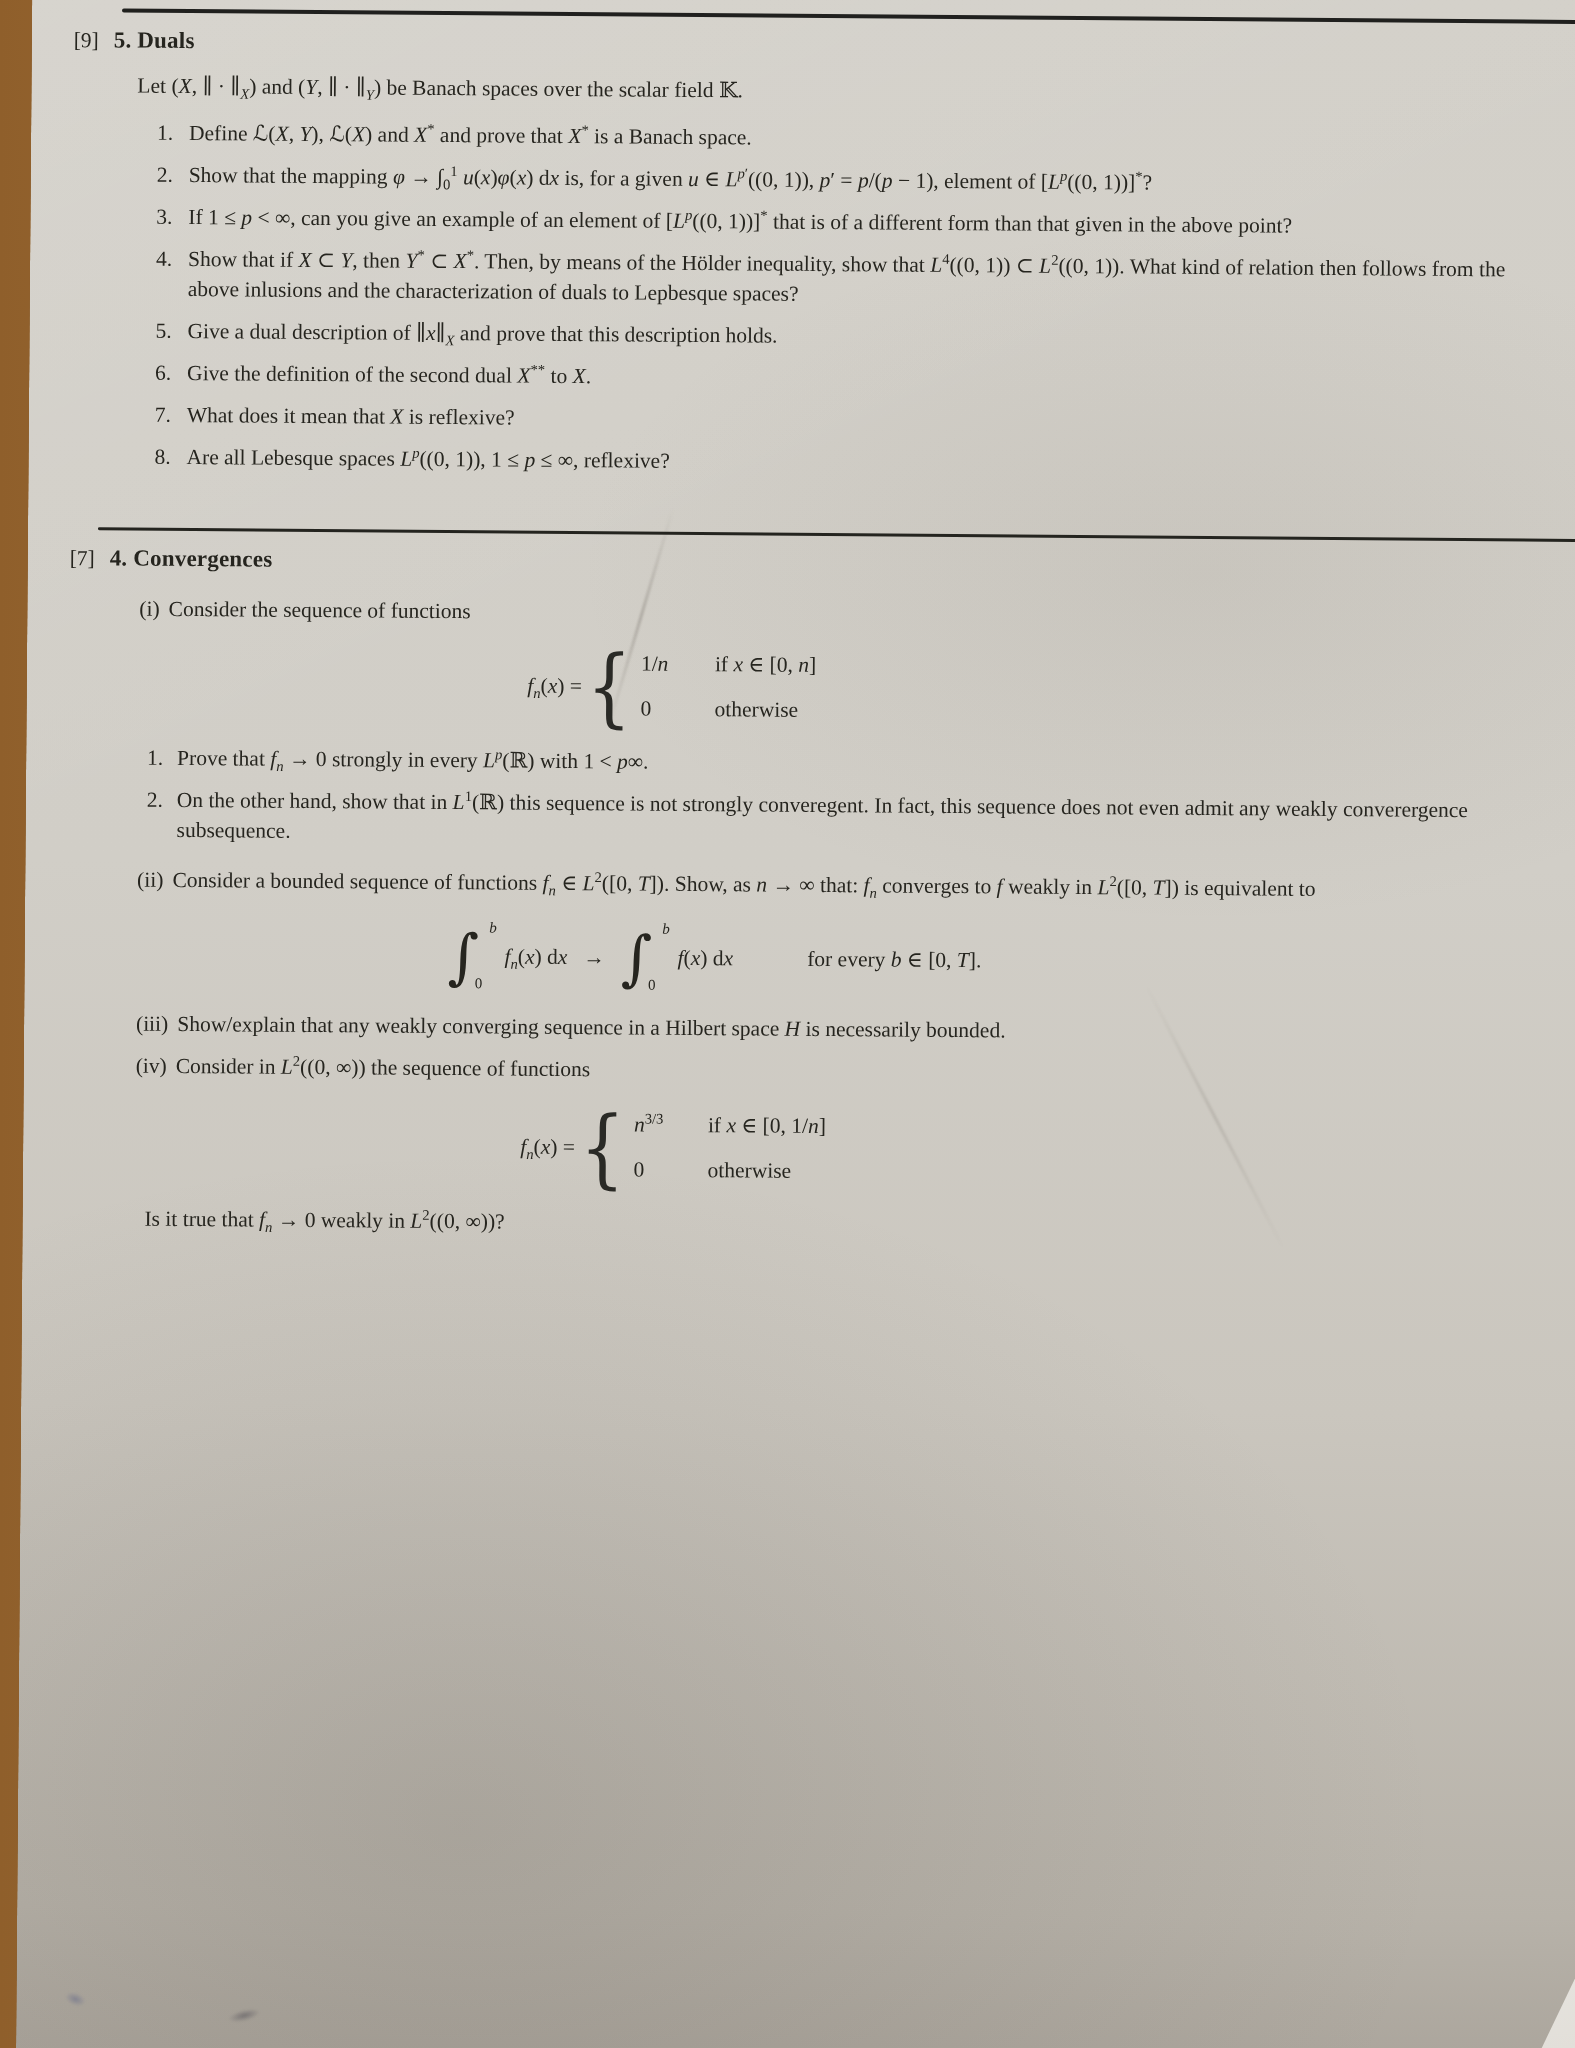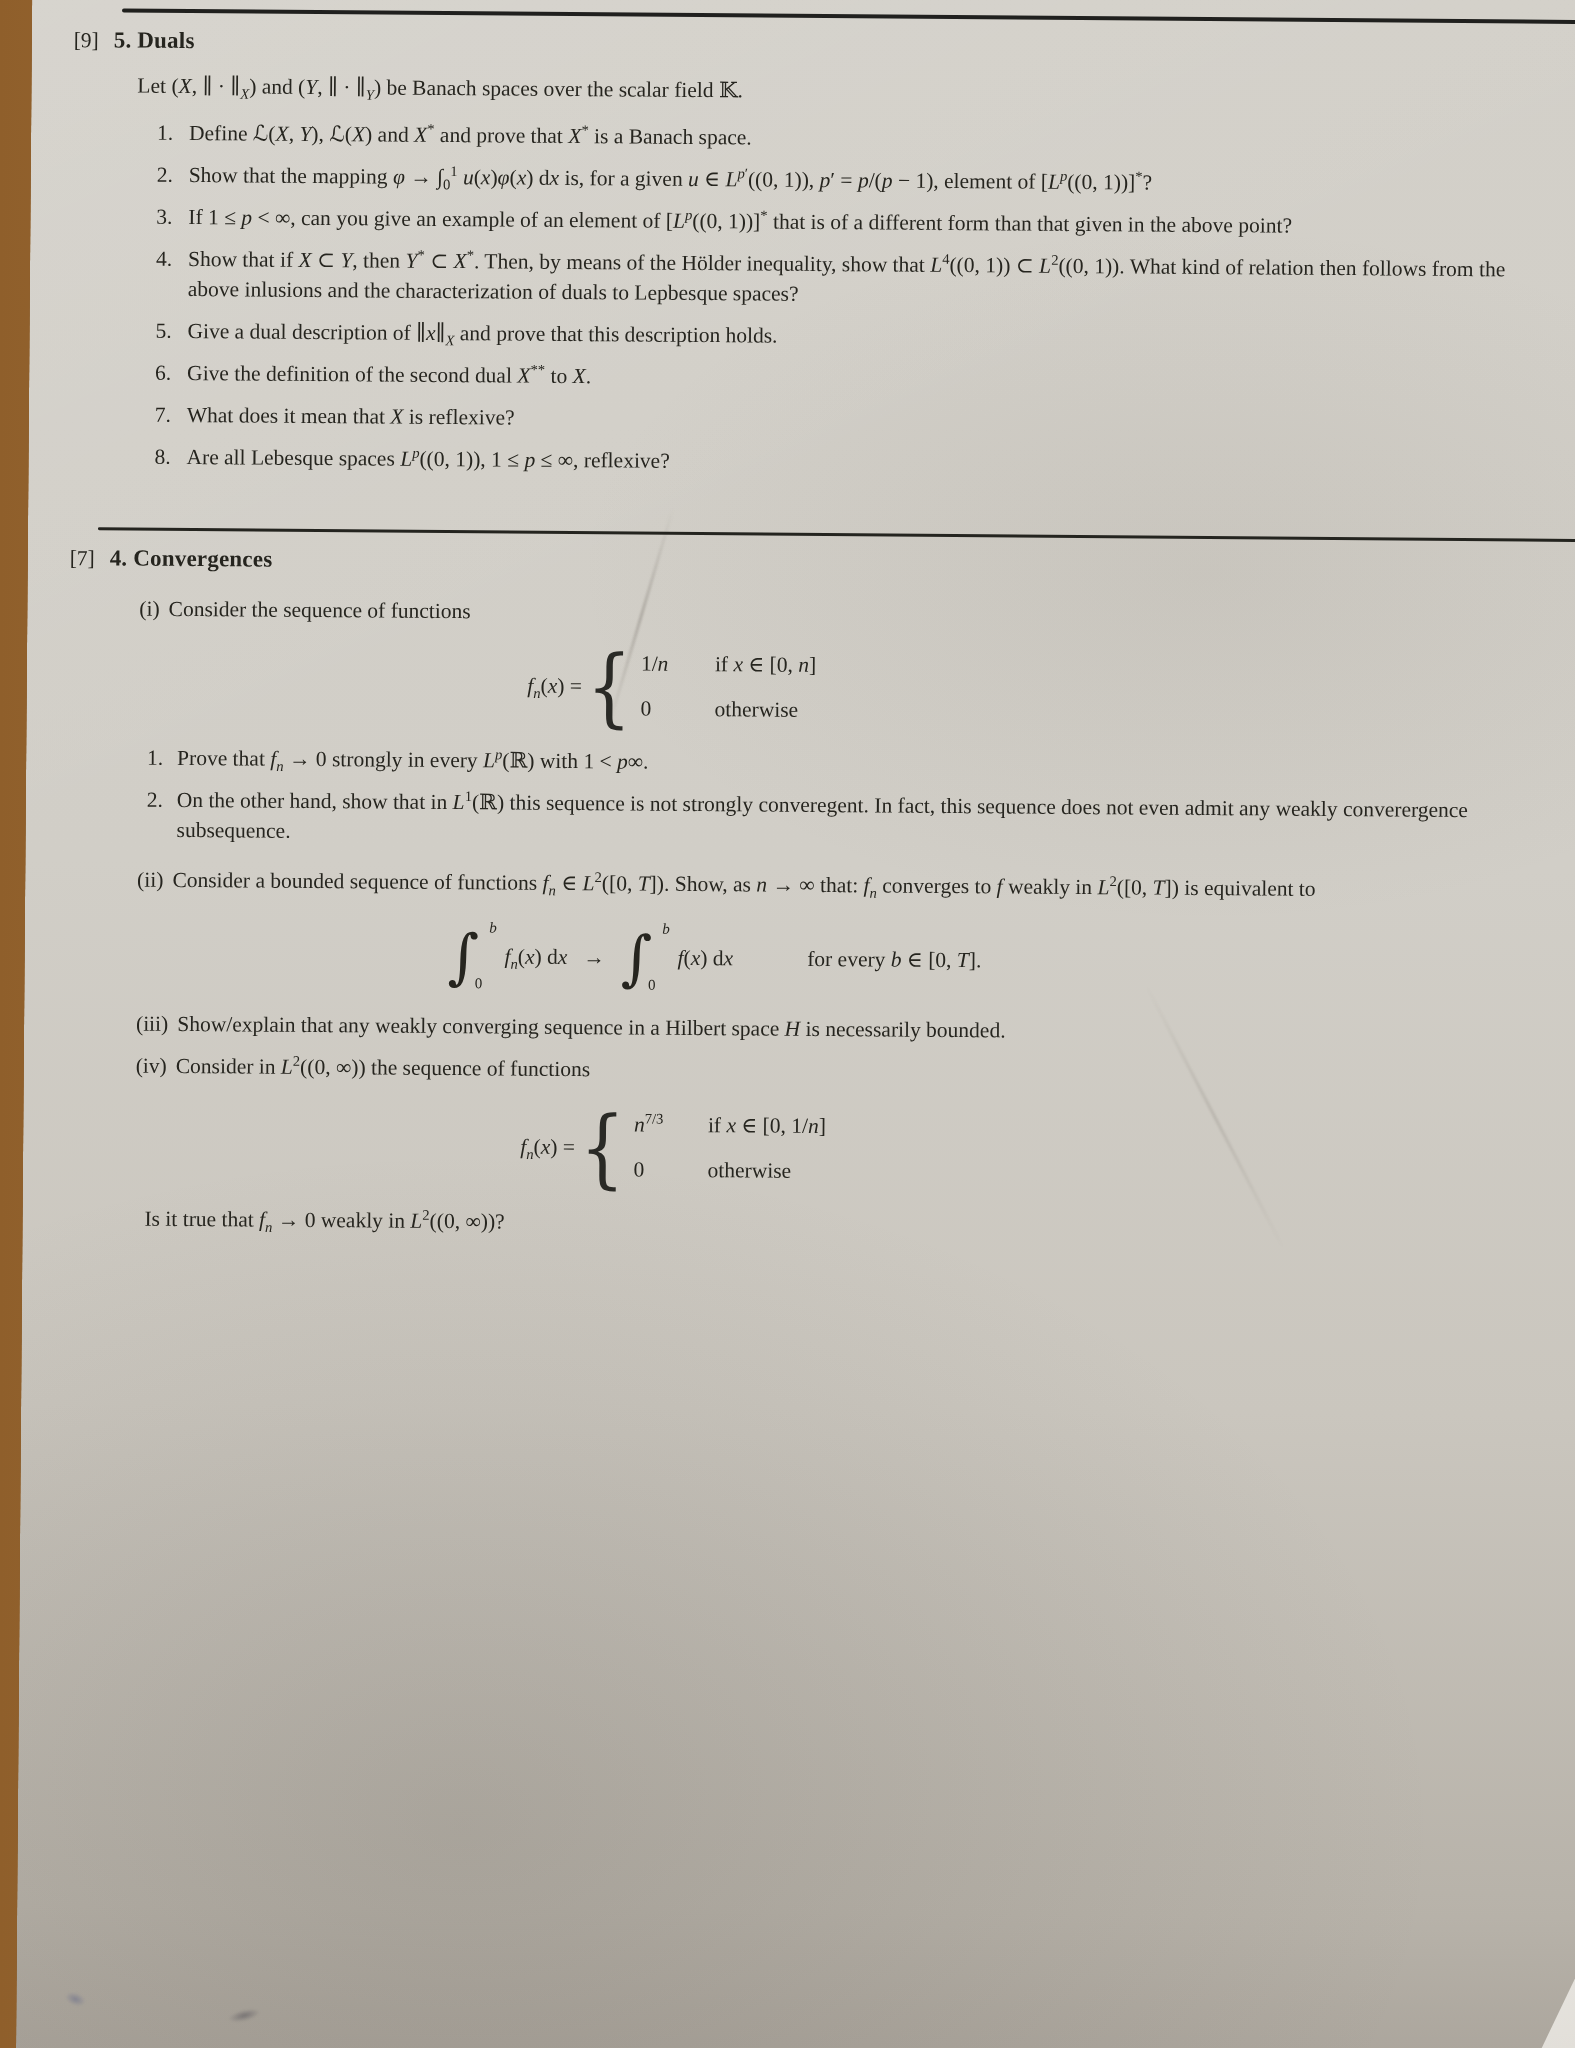--- a/index.html
+++ b/index.html
@@ -223,21 +223,21 @@
     <div class="part-row" style="margin-top:12px;">
       <span class="plabel">(iv)</span>
       <span class="ptext">Consider in <i>L</i><sup>2</sup>((0, ∞)) the sequence of functions</span>
     </div>
 
     <div class="display f3">
       <span class="lhs"><i>f<sub>n</sub></i>(<i>x</i>) =</span>
       <span class="brace">{</span>
       <span class="rows">
         <span class="crow">
-          <span class="cval"><i>n</i><sup>7/3</sup></span>
+          <span class="cval"><i>n</i><sup>3/3</sup></span>
           <span class="ccond">if <i>x</i> ∈ [0, 1/<i>n</i>]</span>
         </span>
         <span class="crow">
           <span class="cval">0</span>
           <span class="ccond">otherwise</span>
         </span>
       </span>
     </div>
 
     <div class="closing">Is it true that <i>f<sub>n</sub></i> → 0 weakly in <i>L</i><sup>2</sup>((0, ∞))?</div>

